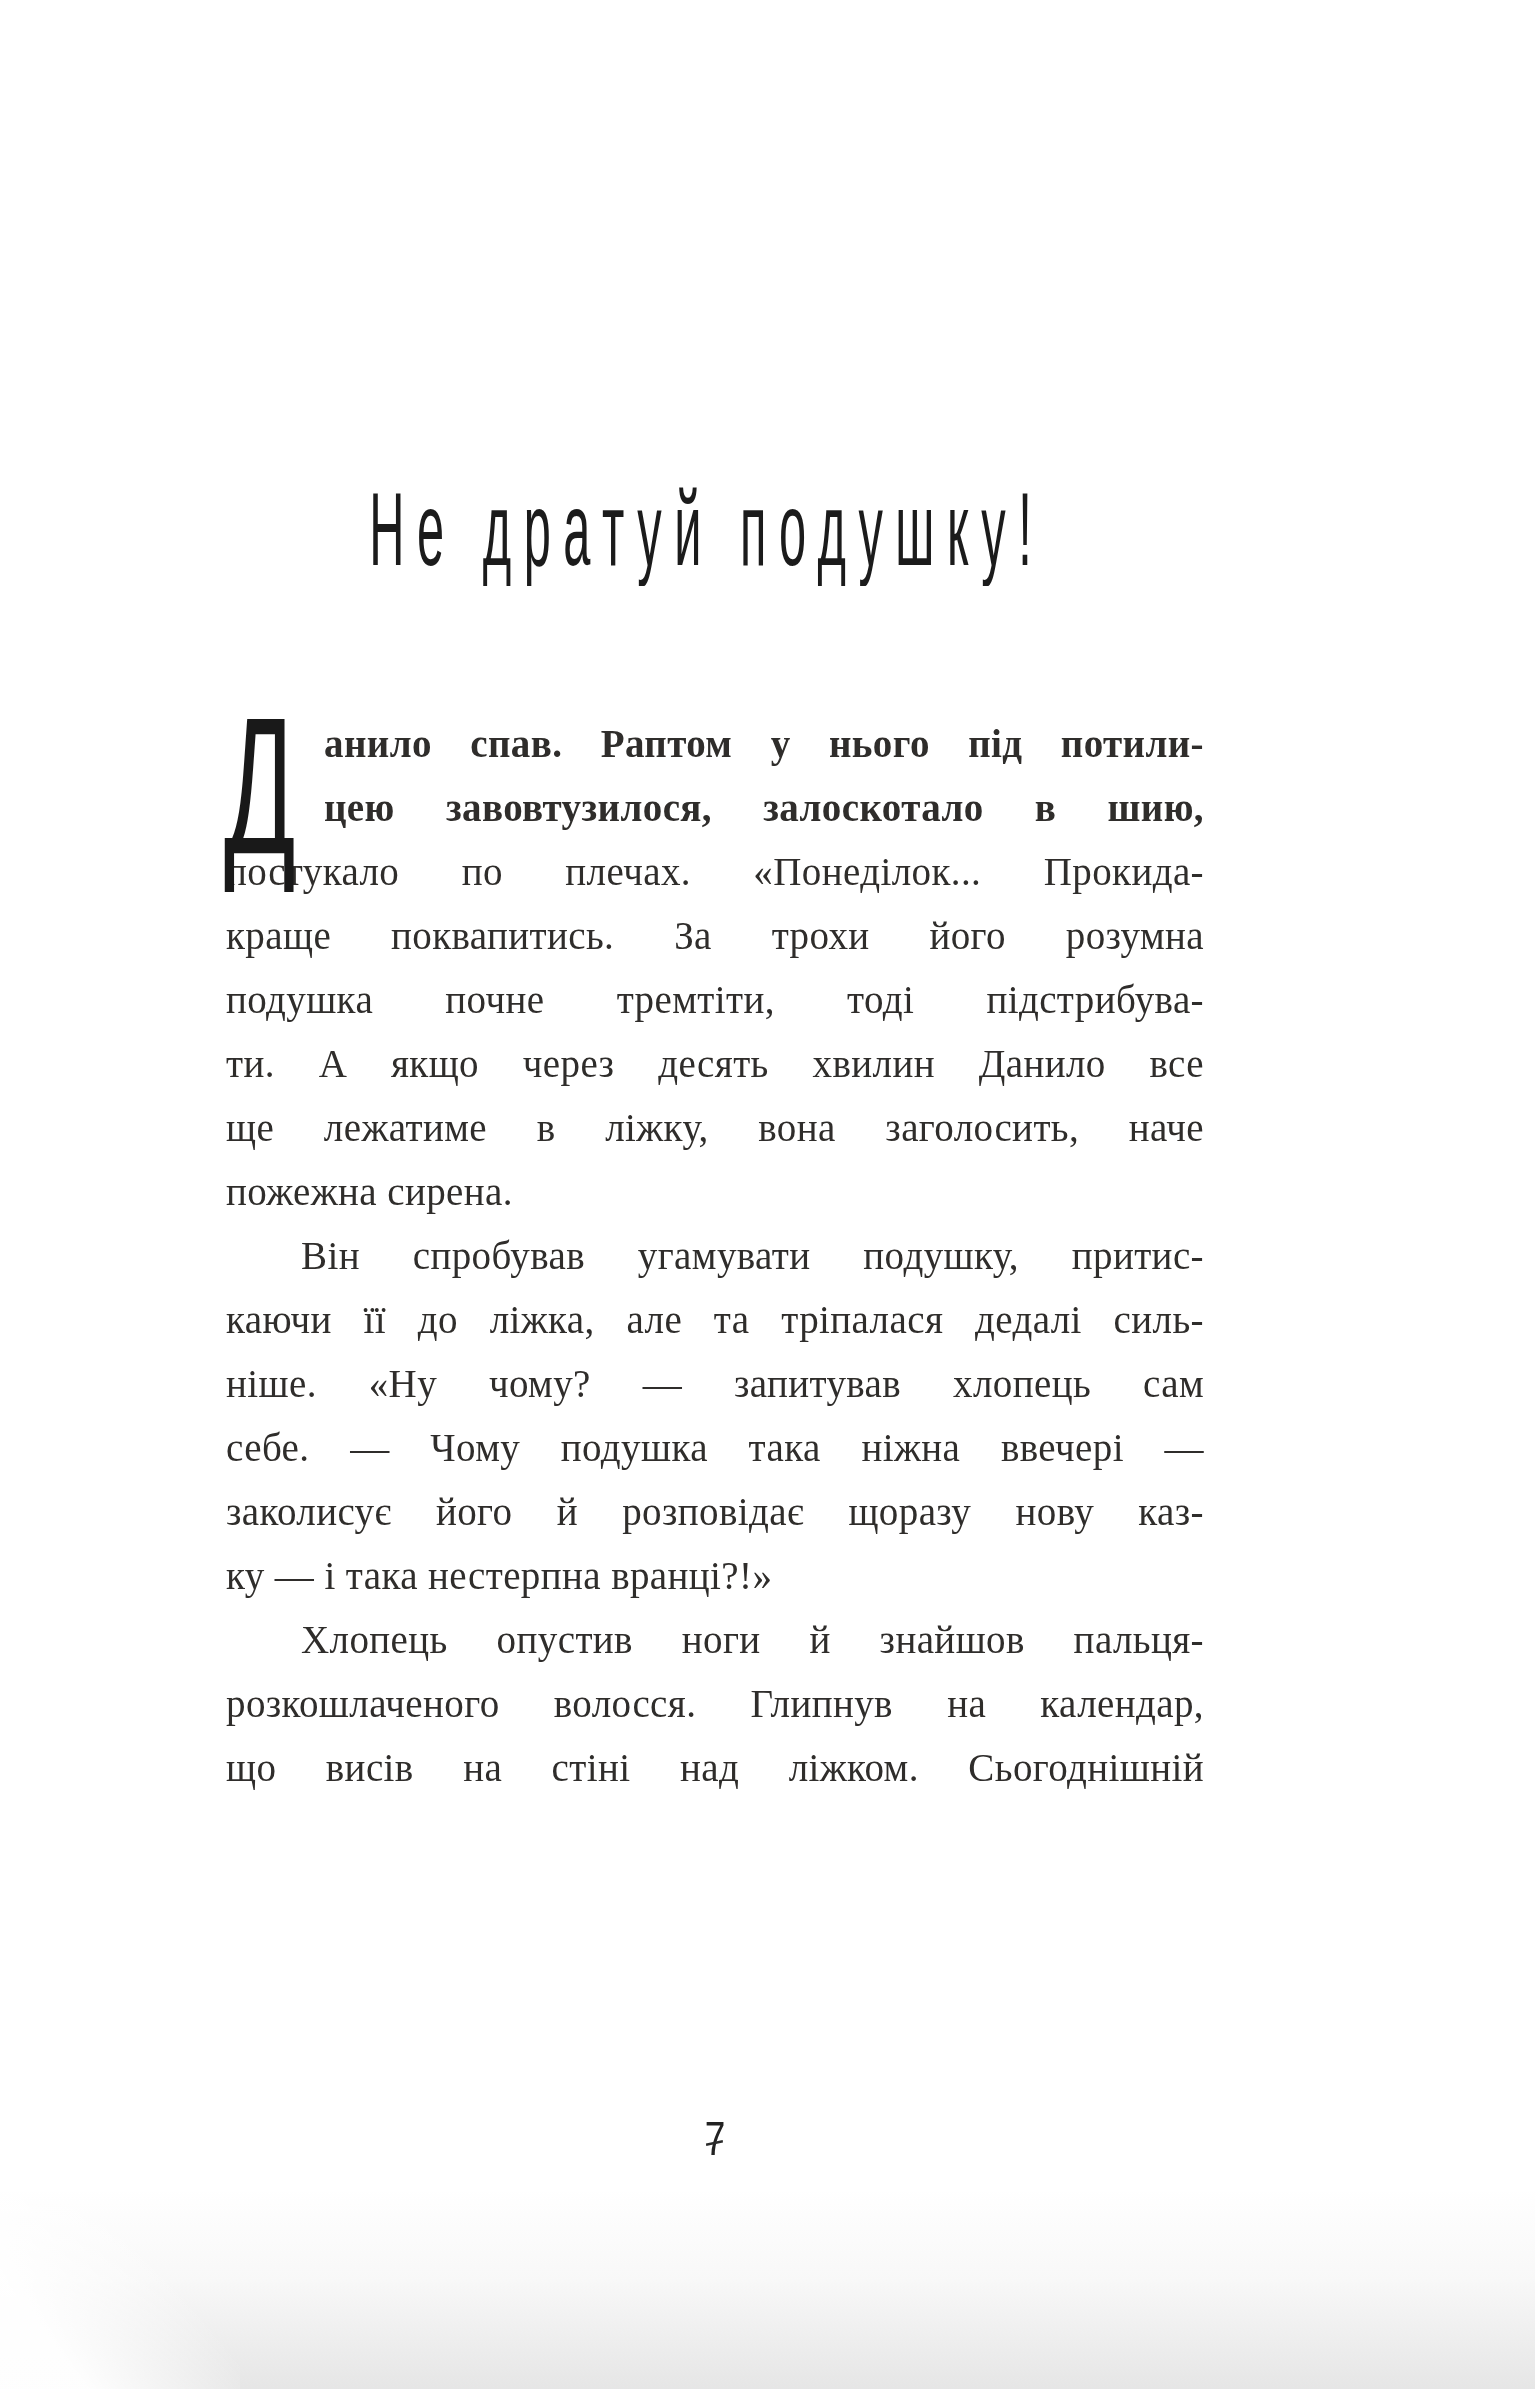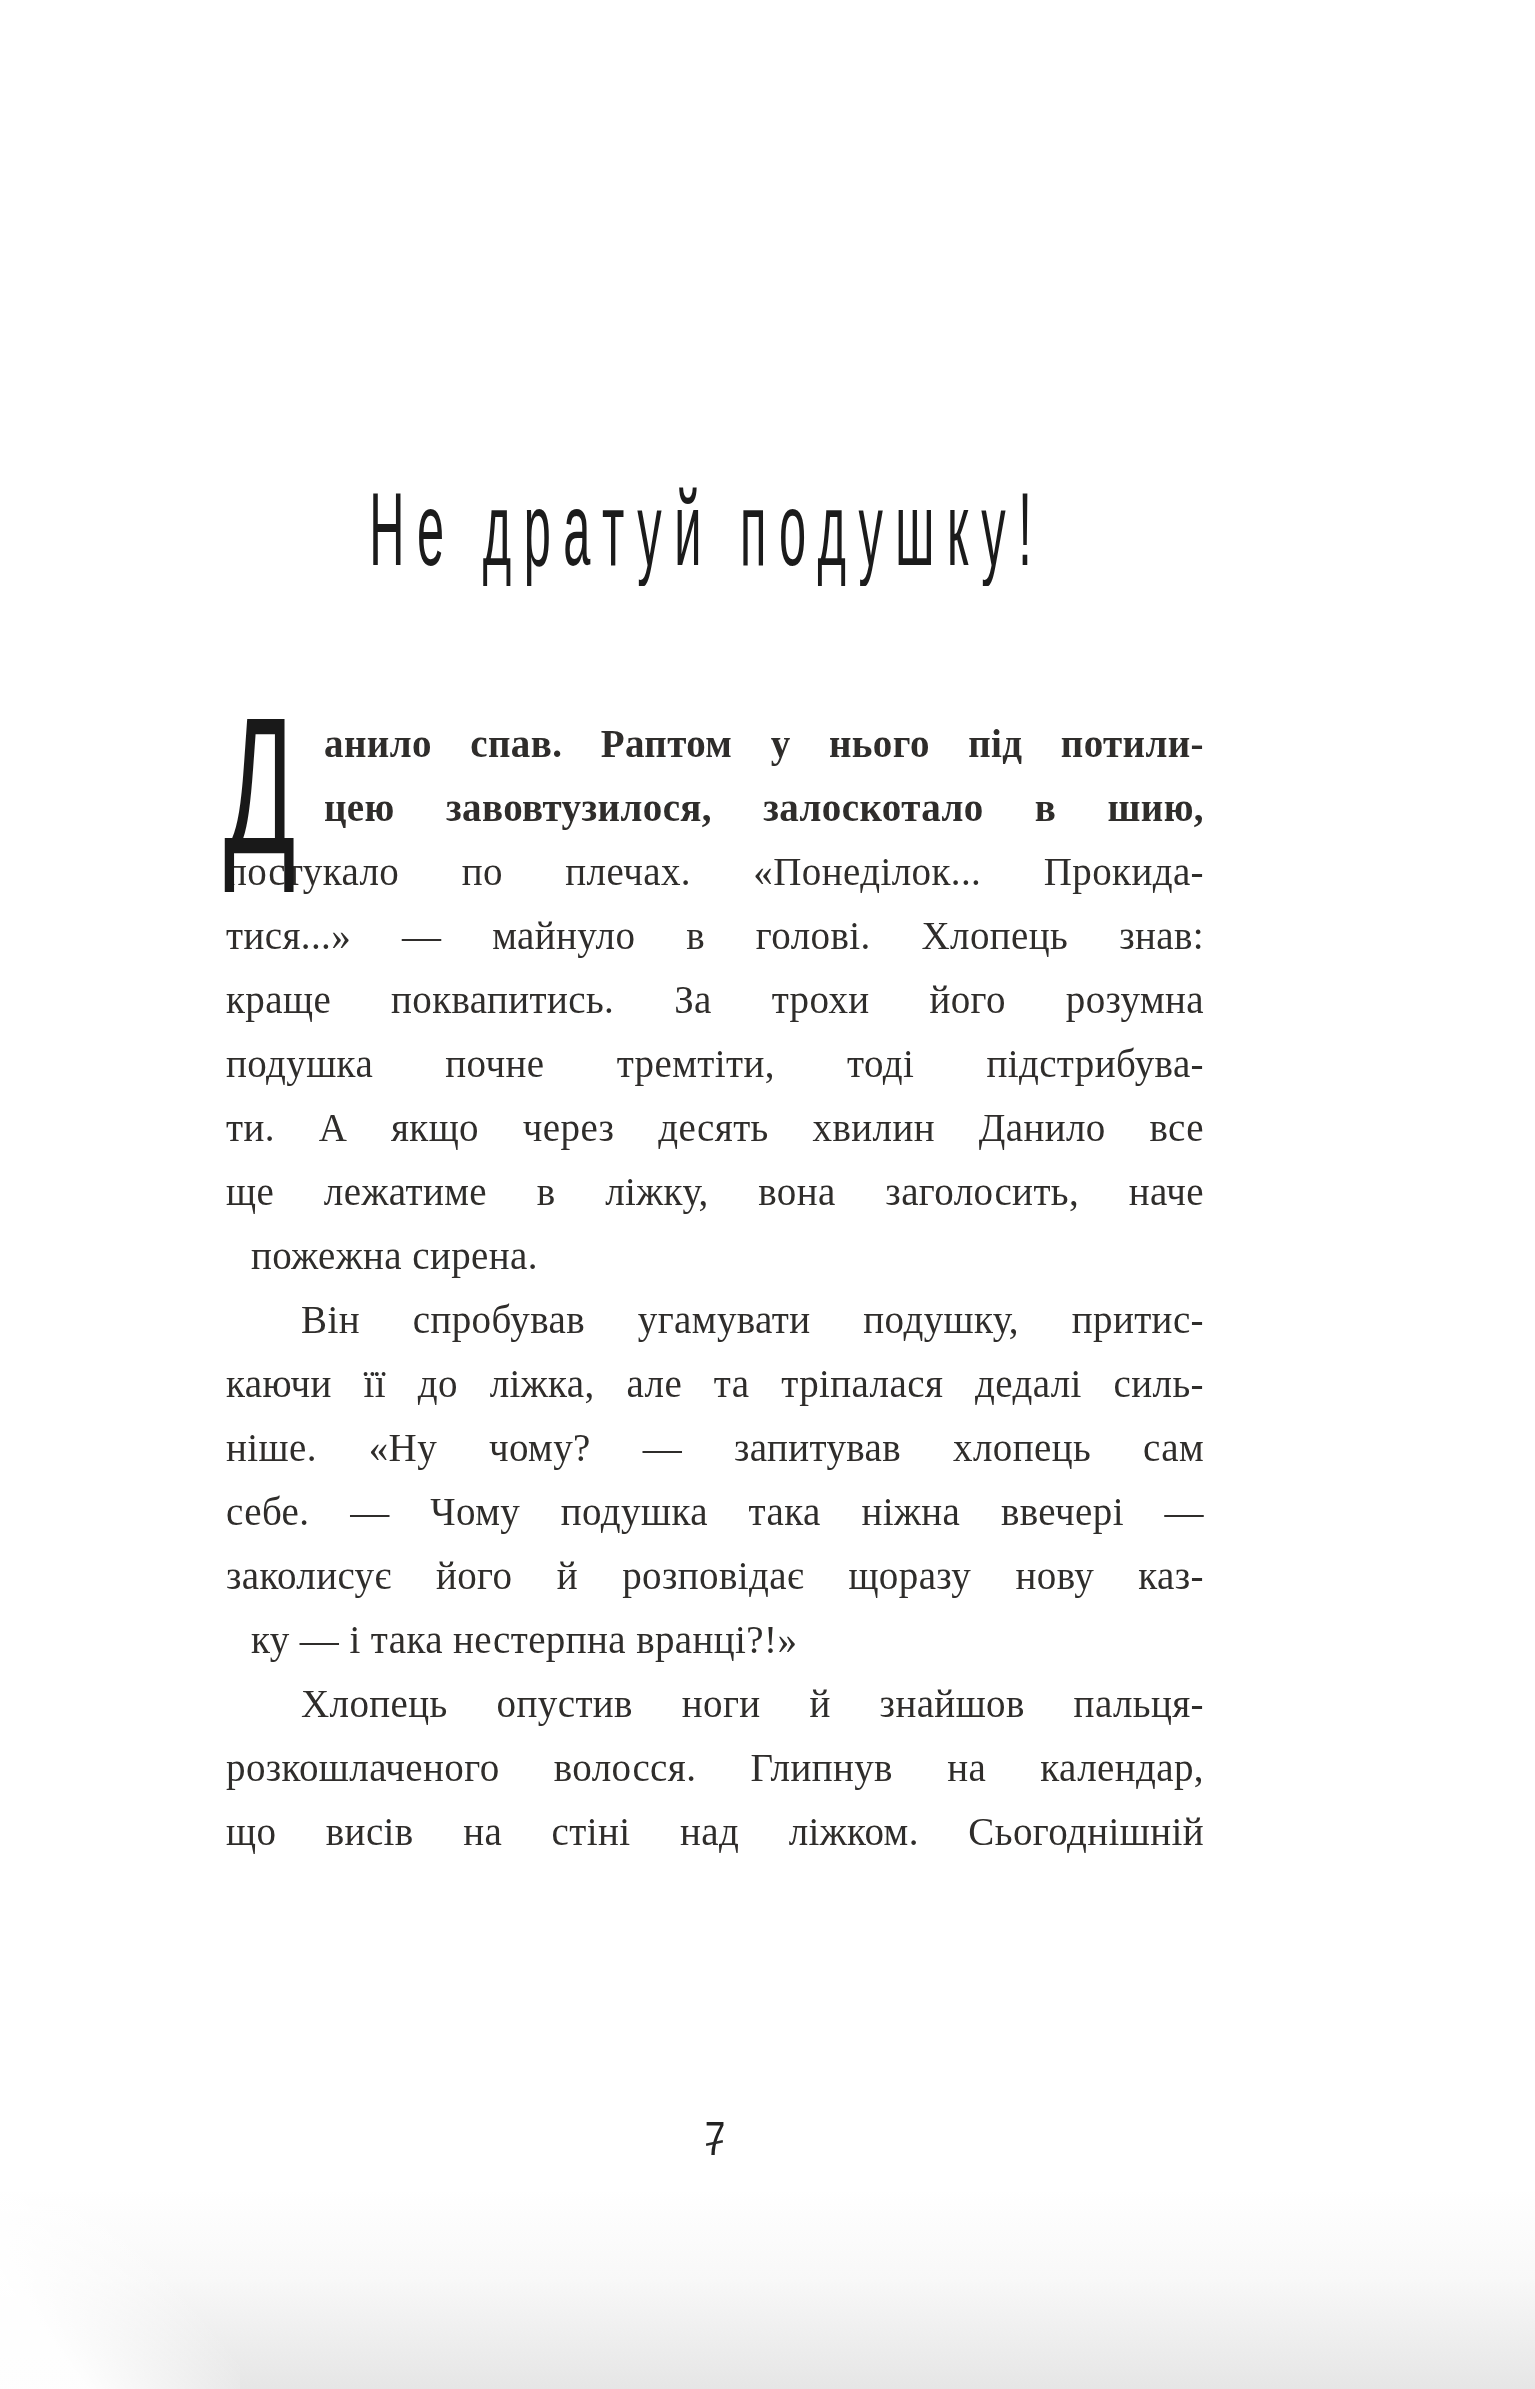--- a/index.html
+++ b/index.html
@@ -73,21 +73,21 @@
     letter-spacing: 0.4px;
     color: #2f2d2b;
   }
   .para { position: relative; margin: 0; }
   .line {
     height: 64px;
     text-align: justify;
     text-align-last: justify;
     white-space: normal;
   }
-  .line.last { text-align-last: left; margin-left: 25px; }
+  .line.last { text-align-last: left; }
   .line.dc-indent { margin-left: 98px; font-weight: bold; }
   .line.first-indent { text-indent: 75px; }
 
   
   .dropcap {
     position: absolute;
     left: -1.6px;
     top: -24px;
     font-family: "Liberation Sans", sans-serif;
     font-weight: 400;
@@ -134,21 +134,20 @@
   <div class="title-wrap">
     <span class="title-text">Не дратуй подушку!</span>
   </div>
 
   <div class="text-block">
       <div class="para">
         <span class="dropcap">Д</span>
         <div class="line dc-indent">анило спав. Раптом у нього під потили-</div>
         <div class="line dc-indent">цею завовтузилося, залоскотало в шию,</div>
         <div class="line">постукало по плечах. «Понеділок... Прокида-</div>
-        <div class="line">тися...» — майнуло в голові. Хлопець знав:</div>
         <div class="line">краще поквапитись. За трохи його розумна</div>
         <div class="line">подушка почне тремтіти, тоді підстрибува-</div>
         <div class="line">ти. А якщо через десять хвилин Данило все</div>
         <div class="line">ще лежатиме в ліжку, вона заголосить, наче</div>
         <div class="line last">пожежна сирена.</div>
       </div>
       <div class="para">
         <div class="line first-indent">Він спробував угамувати подушку, притис-</div>
         <div class="line">каючи її до ліжка, але та тріпалася дедалі силь-</div>
         <div class="line">ніше. «Ну чому? — запитував хлопець сам</div>

